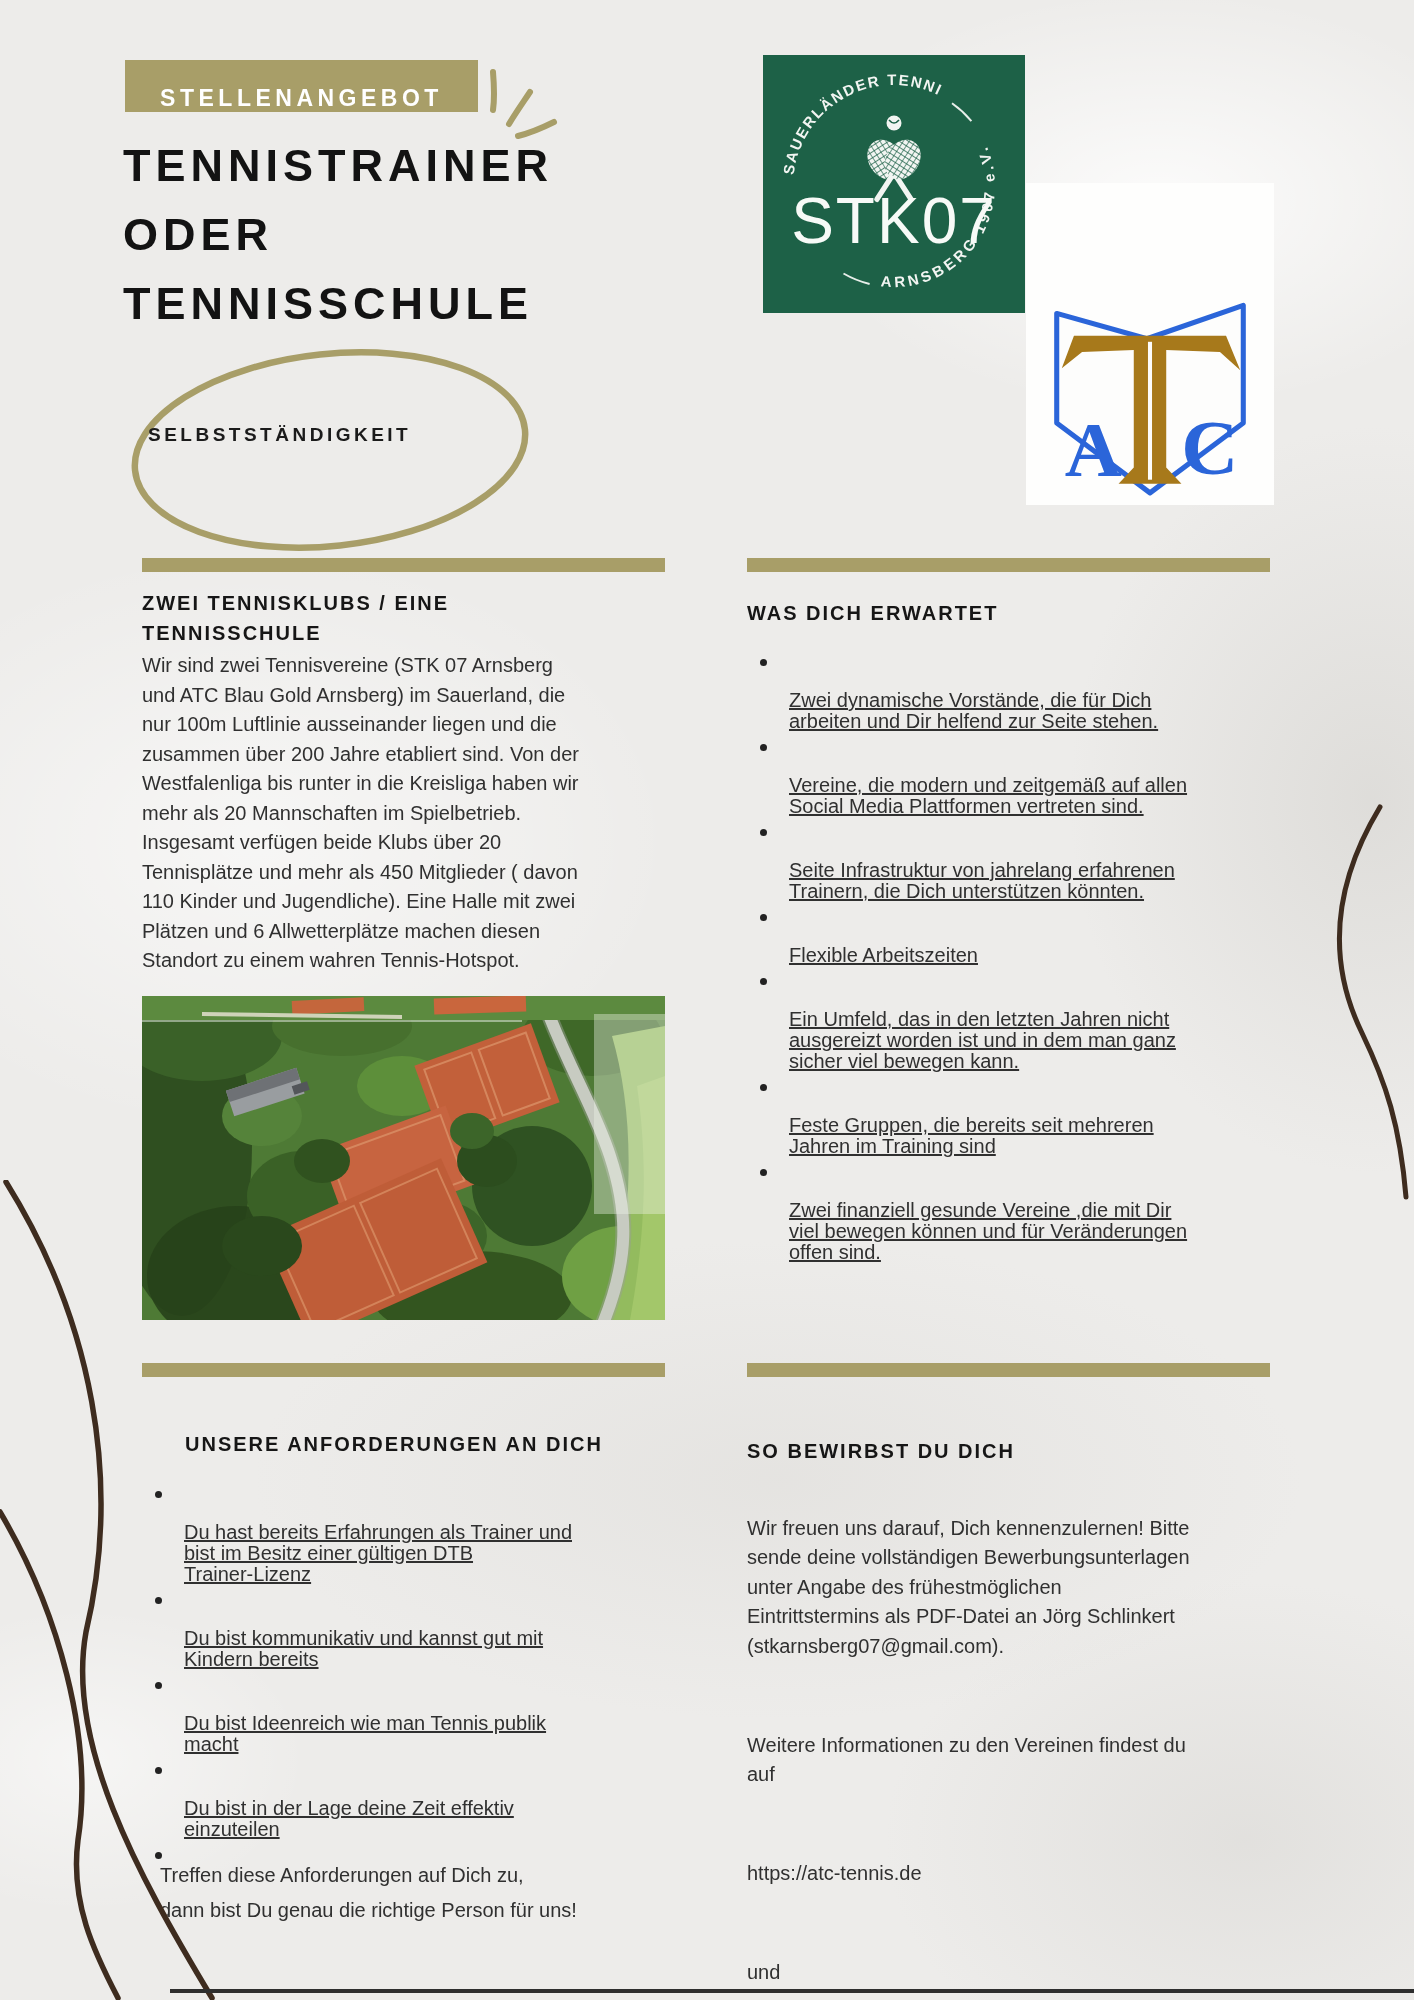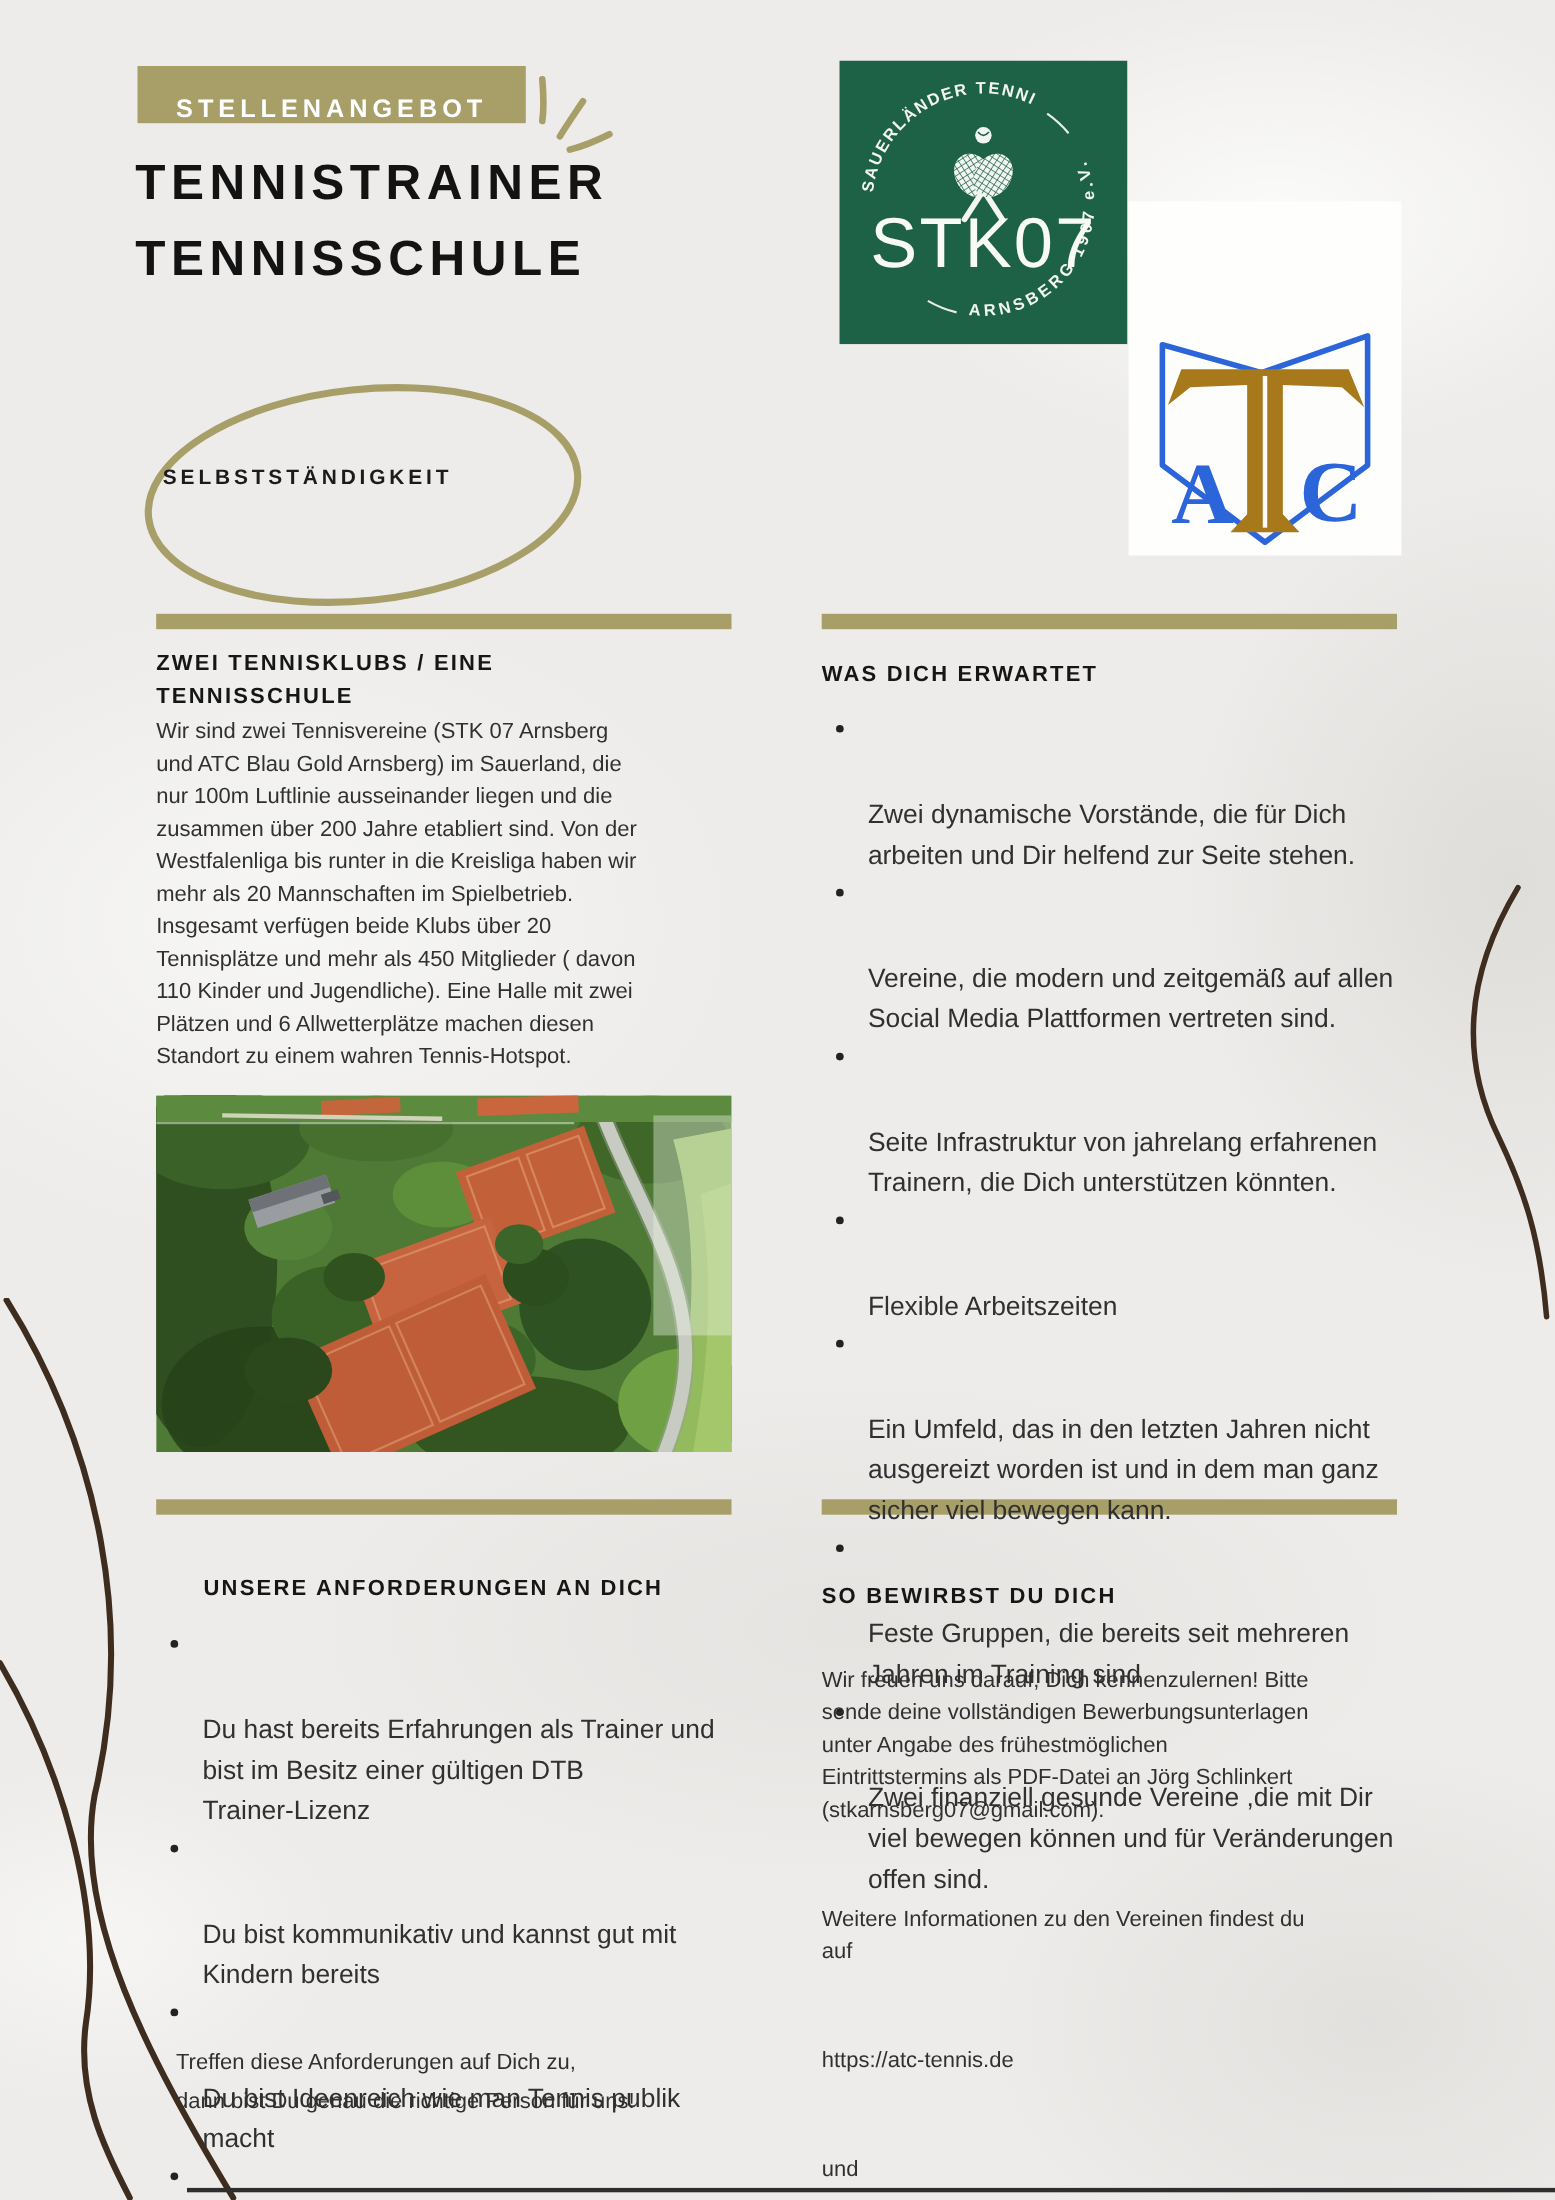--- a/index.html
+++ b/index.html
@@ -37,22 +37,22 @@
   .sec-heading{font-size:20px;font-weight:bold;letter-spacing:2px;color:#161616;white-space:pre-line;line-height:30px;}
   .lt-heading{left:142px;top:588px;}
   .rt-heading{left:747px;top:598px;}
   .lb-heading{left:142px;top:1429px;margin-left:43px;}
   .rb-heading{left:747px;top:1436px;}
   .body-text{font-size:20px;line-height:29.5px;color:#303030;white-space:pre-line;}
   .lt-body{left:142px;top:651px;width:530px;}
   .rb-body{left:747px;top:1484px;width:540px;}
   .rb-body p{margin:0 0 40px 0;}
   ul.bullets{list-style:none;margin:0;padding:0;width:520px;}
-  ul.bullets li{position:relative;padding-left:42px;font-size:24px;line-height:37px;
-    color:#303030;white-space:pre-line;margin-bottom:1px;}
+  ul.bullets li{position:relative;padding-left:42px;font-size:20px;line-height:21px;
+    color:#303030;white-space:pre-line;margin-bottom:1px;text-decoration:underline;}
   ul.bullets li .dot{position:absolute;left:13px;top:11px;width:7px;height:7px;border-radius:50%;background:#222;}
   .rt-bullets{left:747px;top:648px;}
   .lb-bullets{left:142px;top:1480px;}
   .closing{left:160px;top:1858px;font-size:20px;line-height:35px;color:#303030;white-space:pre-line;}
   
   .photo{left:142px;top:996px;width:523px;height:324px;}
   
   .bottom-rule{left:170px;top:1989px;width:1244px;height:4px;background:#2e2e2e;}
   .deco{pointer-events:none;}
 </style>
@@ -68,20 +68,21 @@
   <svg class="abs deco" style="left:484px;top:64px" width="80" height="84" viewBox="0 0 80 84">
     <g stroke="#a89e68" stroke-width="6" stroke-linecap="round" fill="none">
       <path d="M 9,8 C 10,20 11,32 9,46"></path>
       <path d="M 46,28 C 38,40 31,50 25,60"></path>
       <path d="M 34,72 C 46,69 58,64 70,58"></path>
     </g>
   </svg>
 
   <div class="abs title">
     <div>TENNISTRAINER</div>
+    <div>ODER</div>
     <div>TENNISSCHULE</div>
   </div>
 
   <svg class="abs deco" style="left:122px;top:338px" width="424" height="226" viewBox="0 0 424 226">
     <ellipse cx="208" cy="112" rx="196" ry="96" transform="rotate(-6 208 112)" fill="none" stroke="#a89e68" stroke-width="6.5" stroke-linecap="round"></ellipse>
   </svg>
   <div class="abs subtitle">SELBSTSTÄNDIGKEIT</div>
 
   <svg class="abs stk-logo" viewBox="0 0 262 258">
     <defs>

